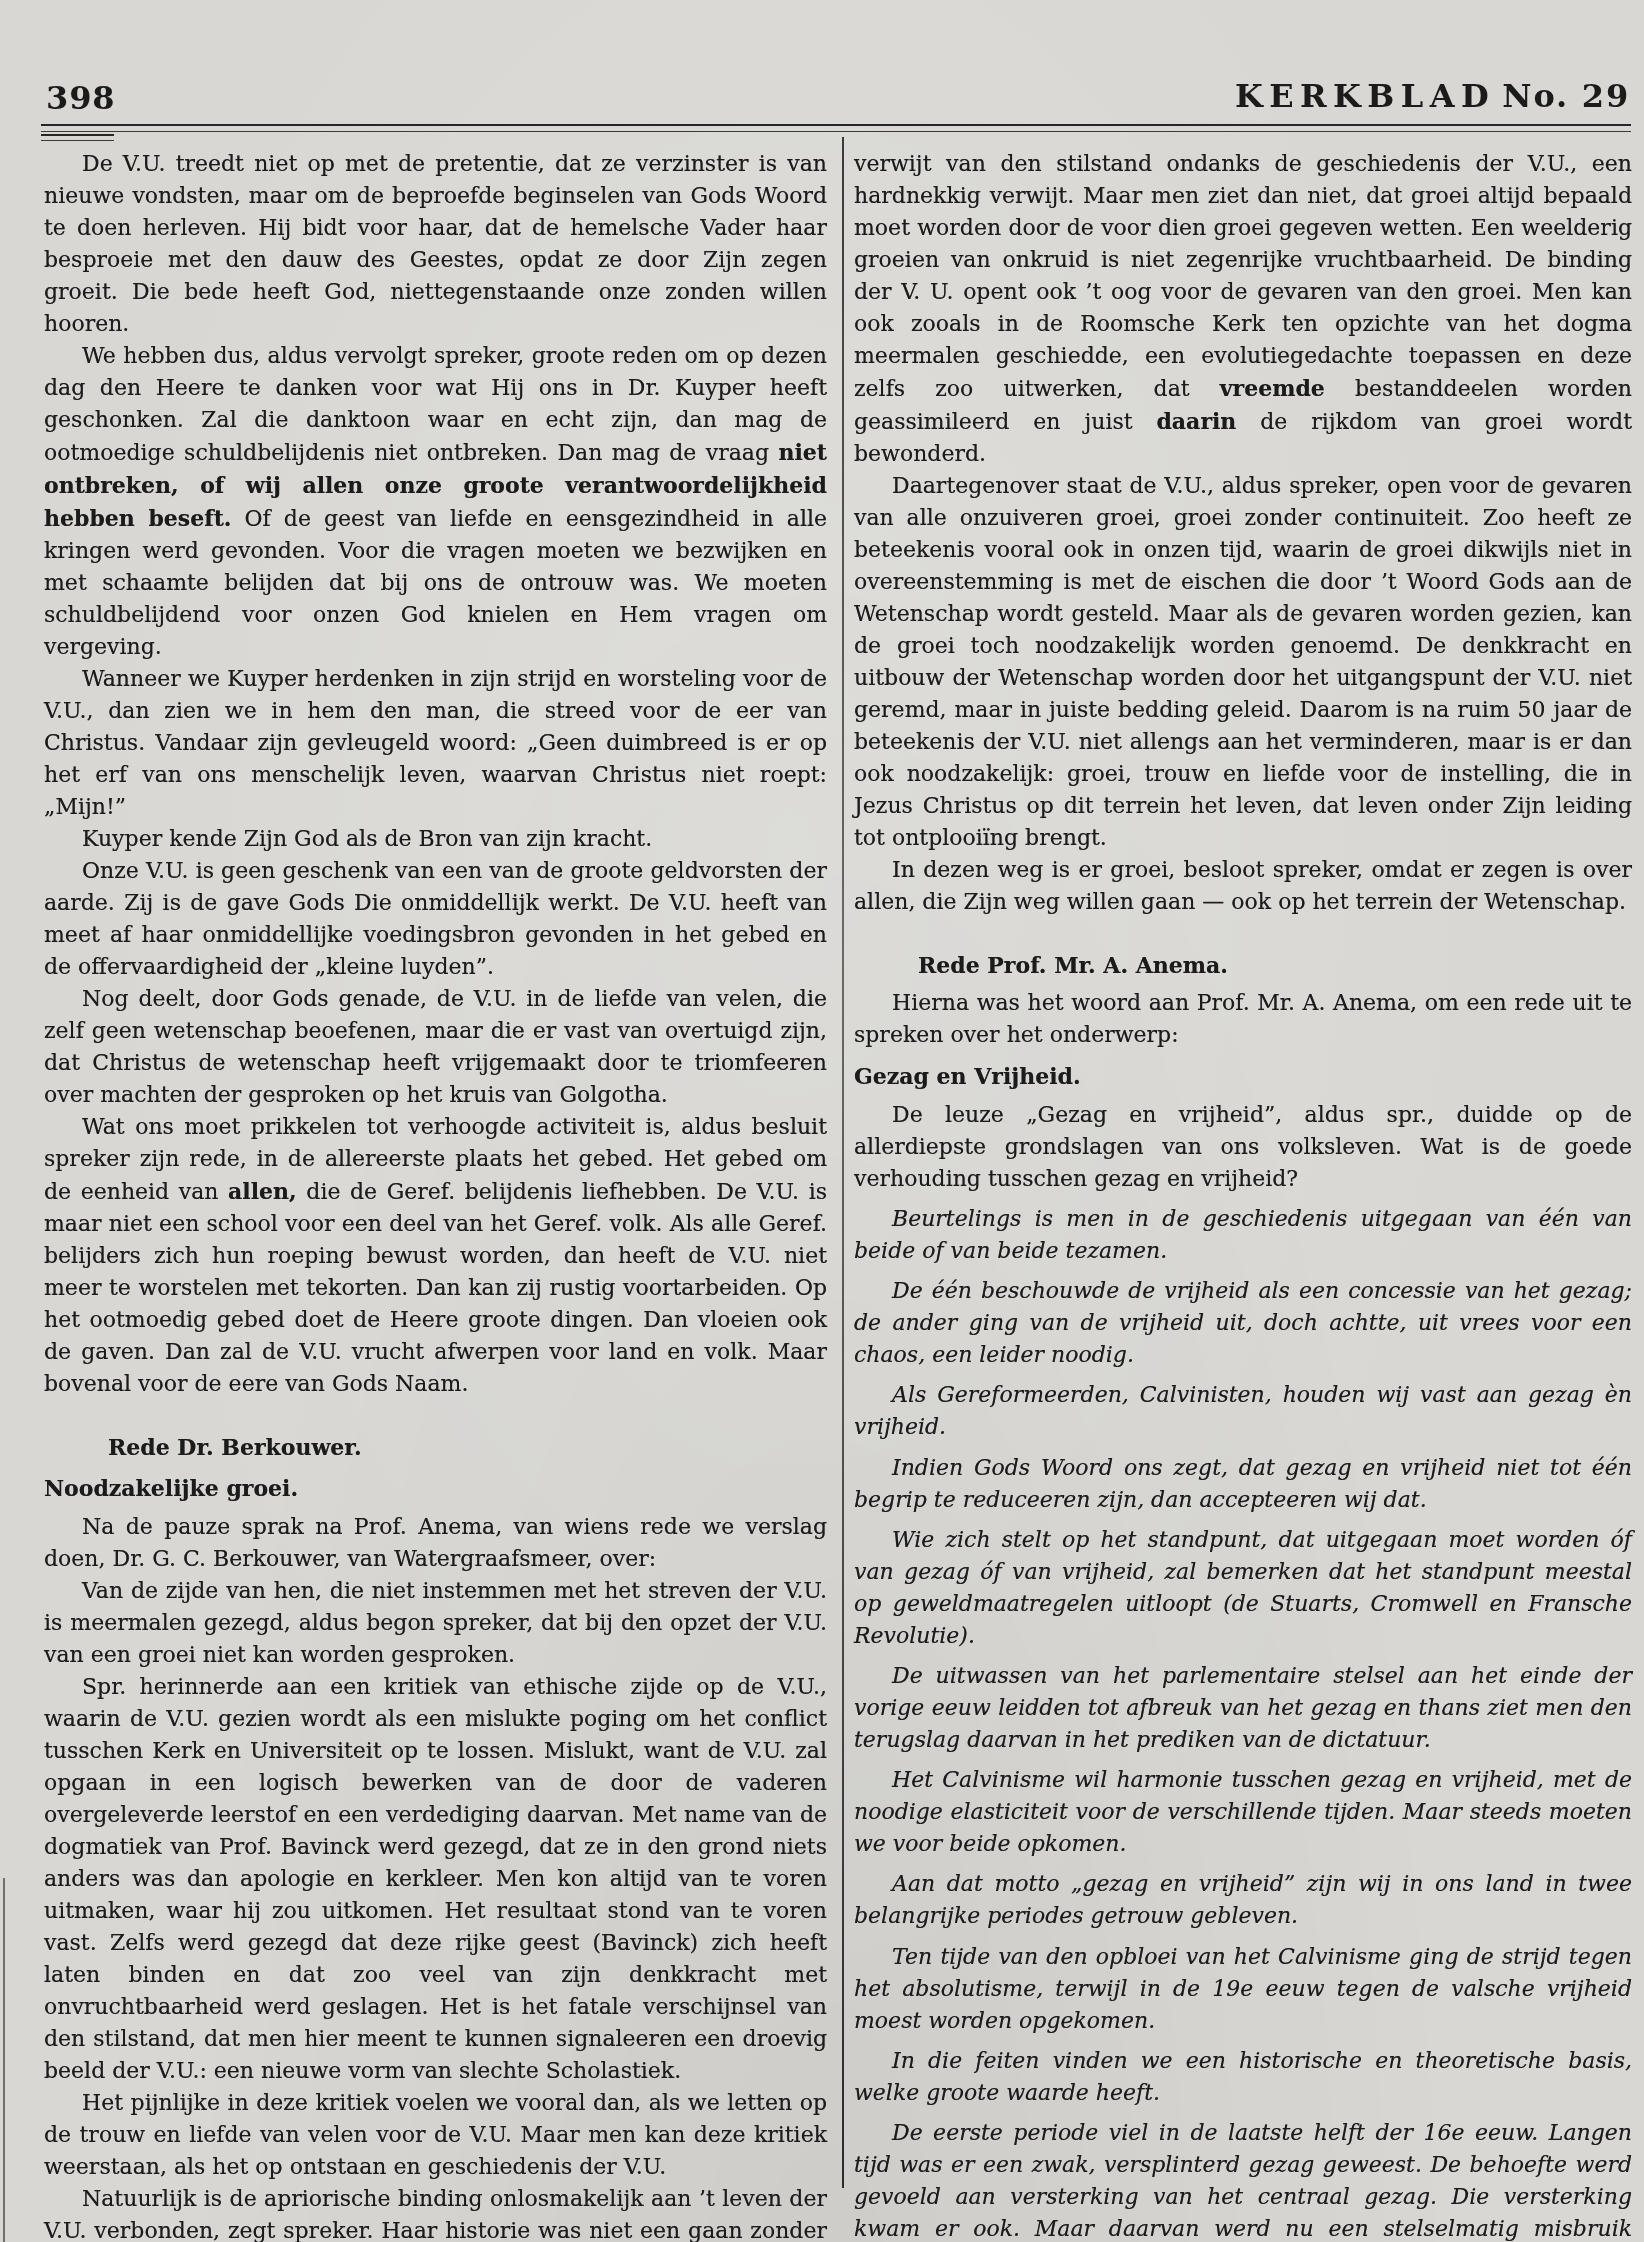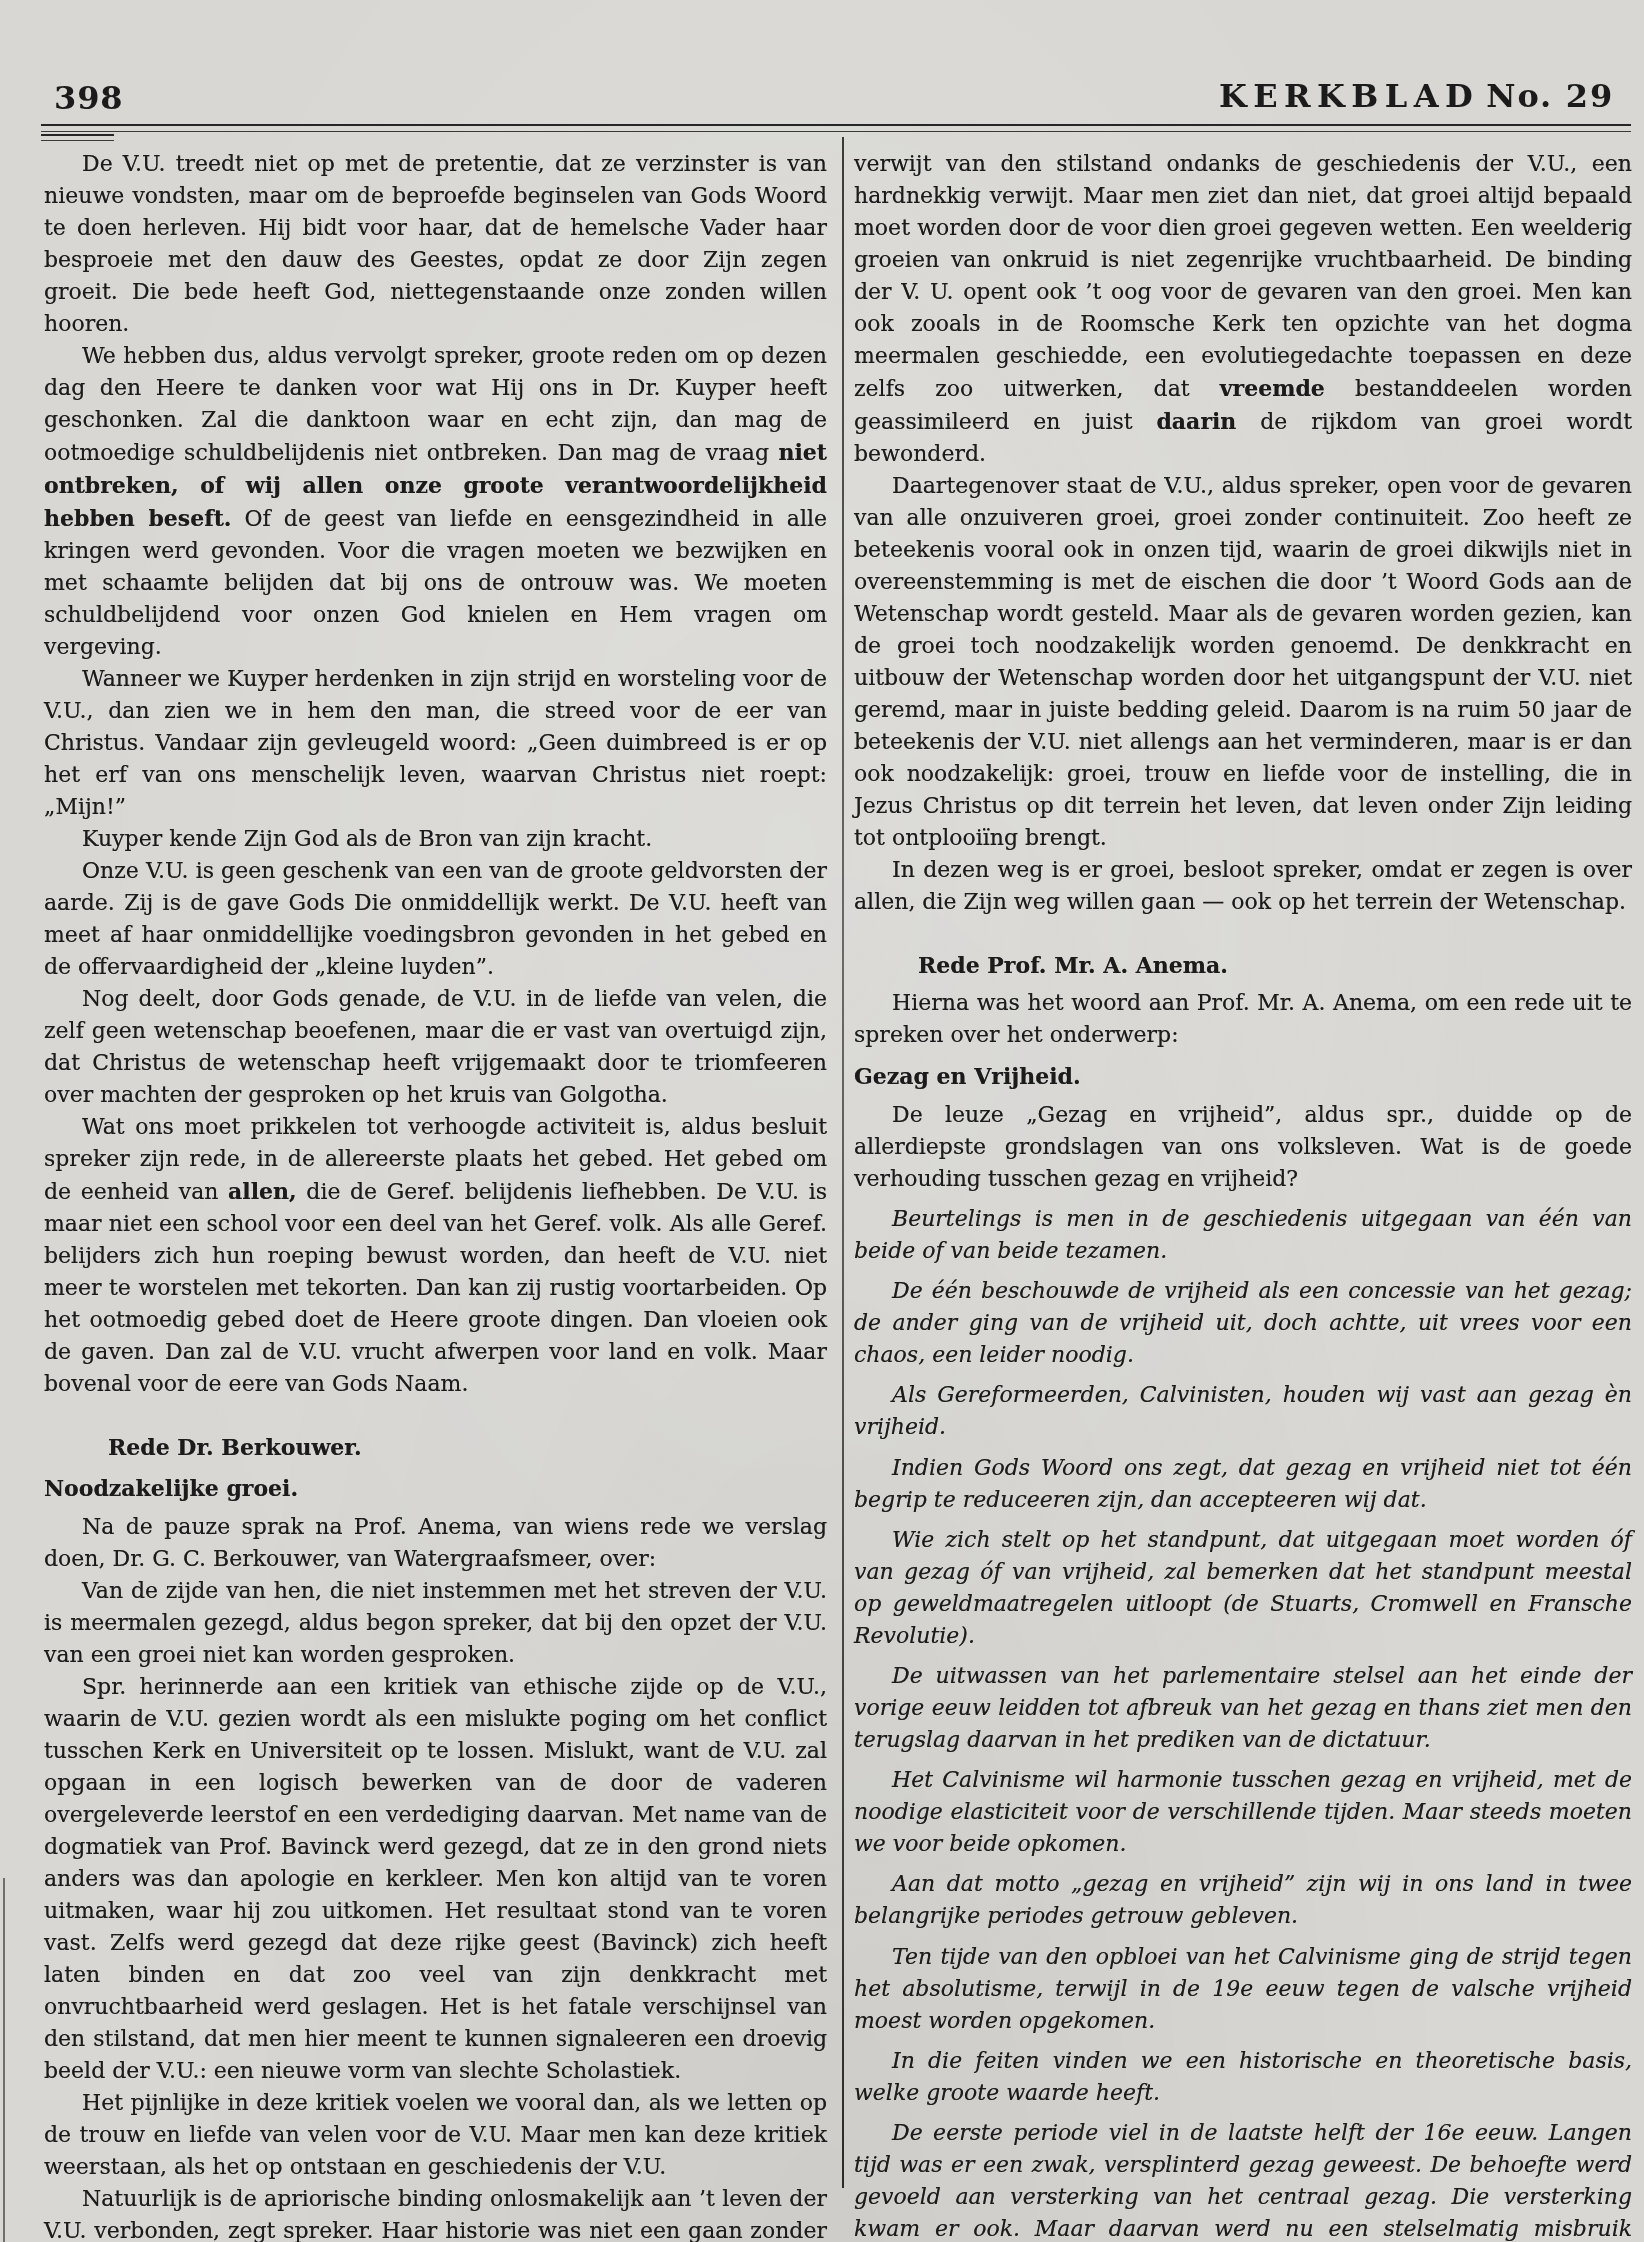--- a/index.html
+++ b/index.html
@@ -7,25 +7,25 @@
     width:1645px;height:2242px;position:relative;overflow:hidden;
     background:
       radial-gradient(ellipse at 48% 38%, rgba(255,255,255,0.16), rgba(0,0,0,0.0) 60%),
       radial-gradient(ellipse at 50% 105%, rgba(0,0,0,0.05), rgba(0,0,0,0.0) 55%),
       #d8d7d3;
     font-family:"DejaVu Serif", serif;
     color:#1b1b1b;
   }
   
   .page-number{
-    position:absolute;left:54px;top:79px;
+    position:absolute;left:46px;top:79px;
     font-size:32px;font-weight:bold;letter-spacing:0.9px;
   }
   .masthead{
-    position:absolute;right:31px;top:77px;
+    position:absolute;right:15px;top:77px;
     font-size:32px;font-weight:bold;white-space:nowrap;
   }
   .masthead .name{letter-spacing:6.4px;}
   .masthead .issue{letter-spacing:1.8px;margin-left:7.3px;}
   .header-rule{
     position:absolute;left:41px;top:124px;width:1590px;height:4.6px;
     border-top:2.7px solid #262626;border-bottom:1.8px solid #3a3a3a;
   }
   .pagenum-underline{
     position:absolute;left:41px;top:134px;width:73px;height:3.7px;

